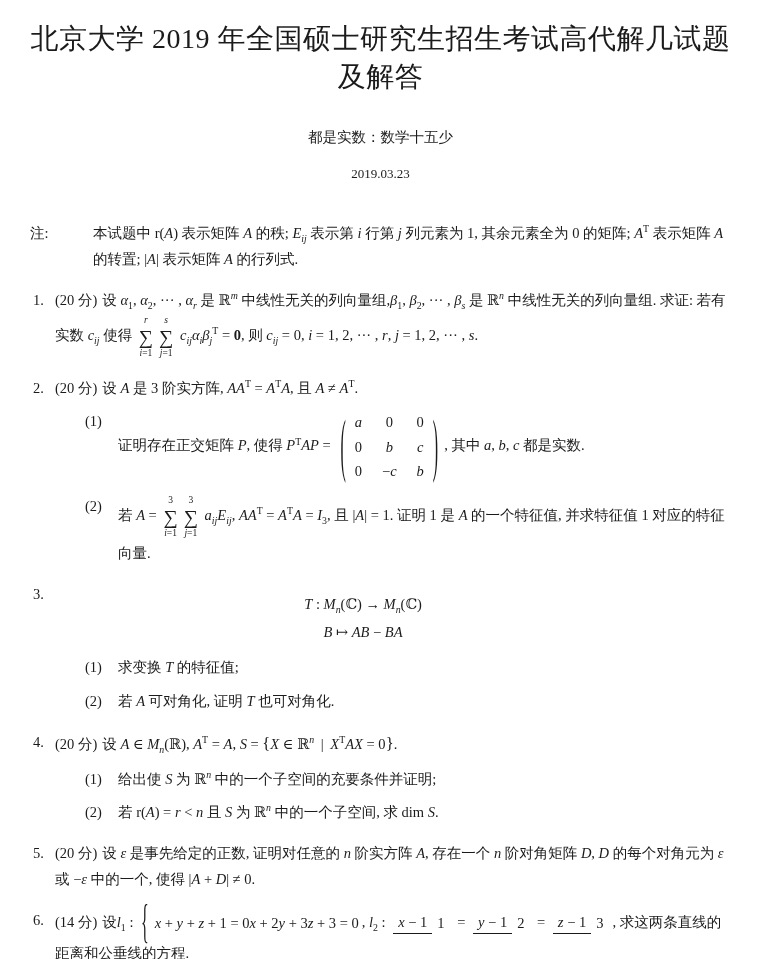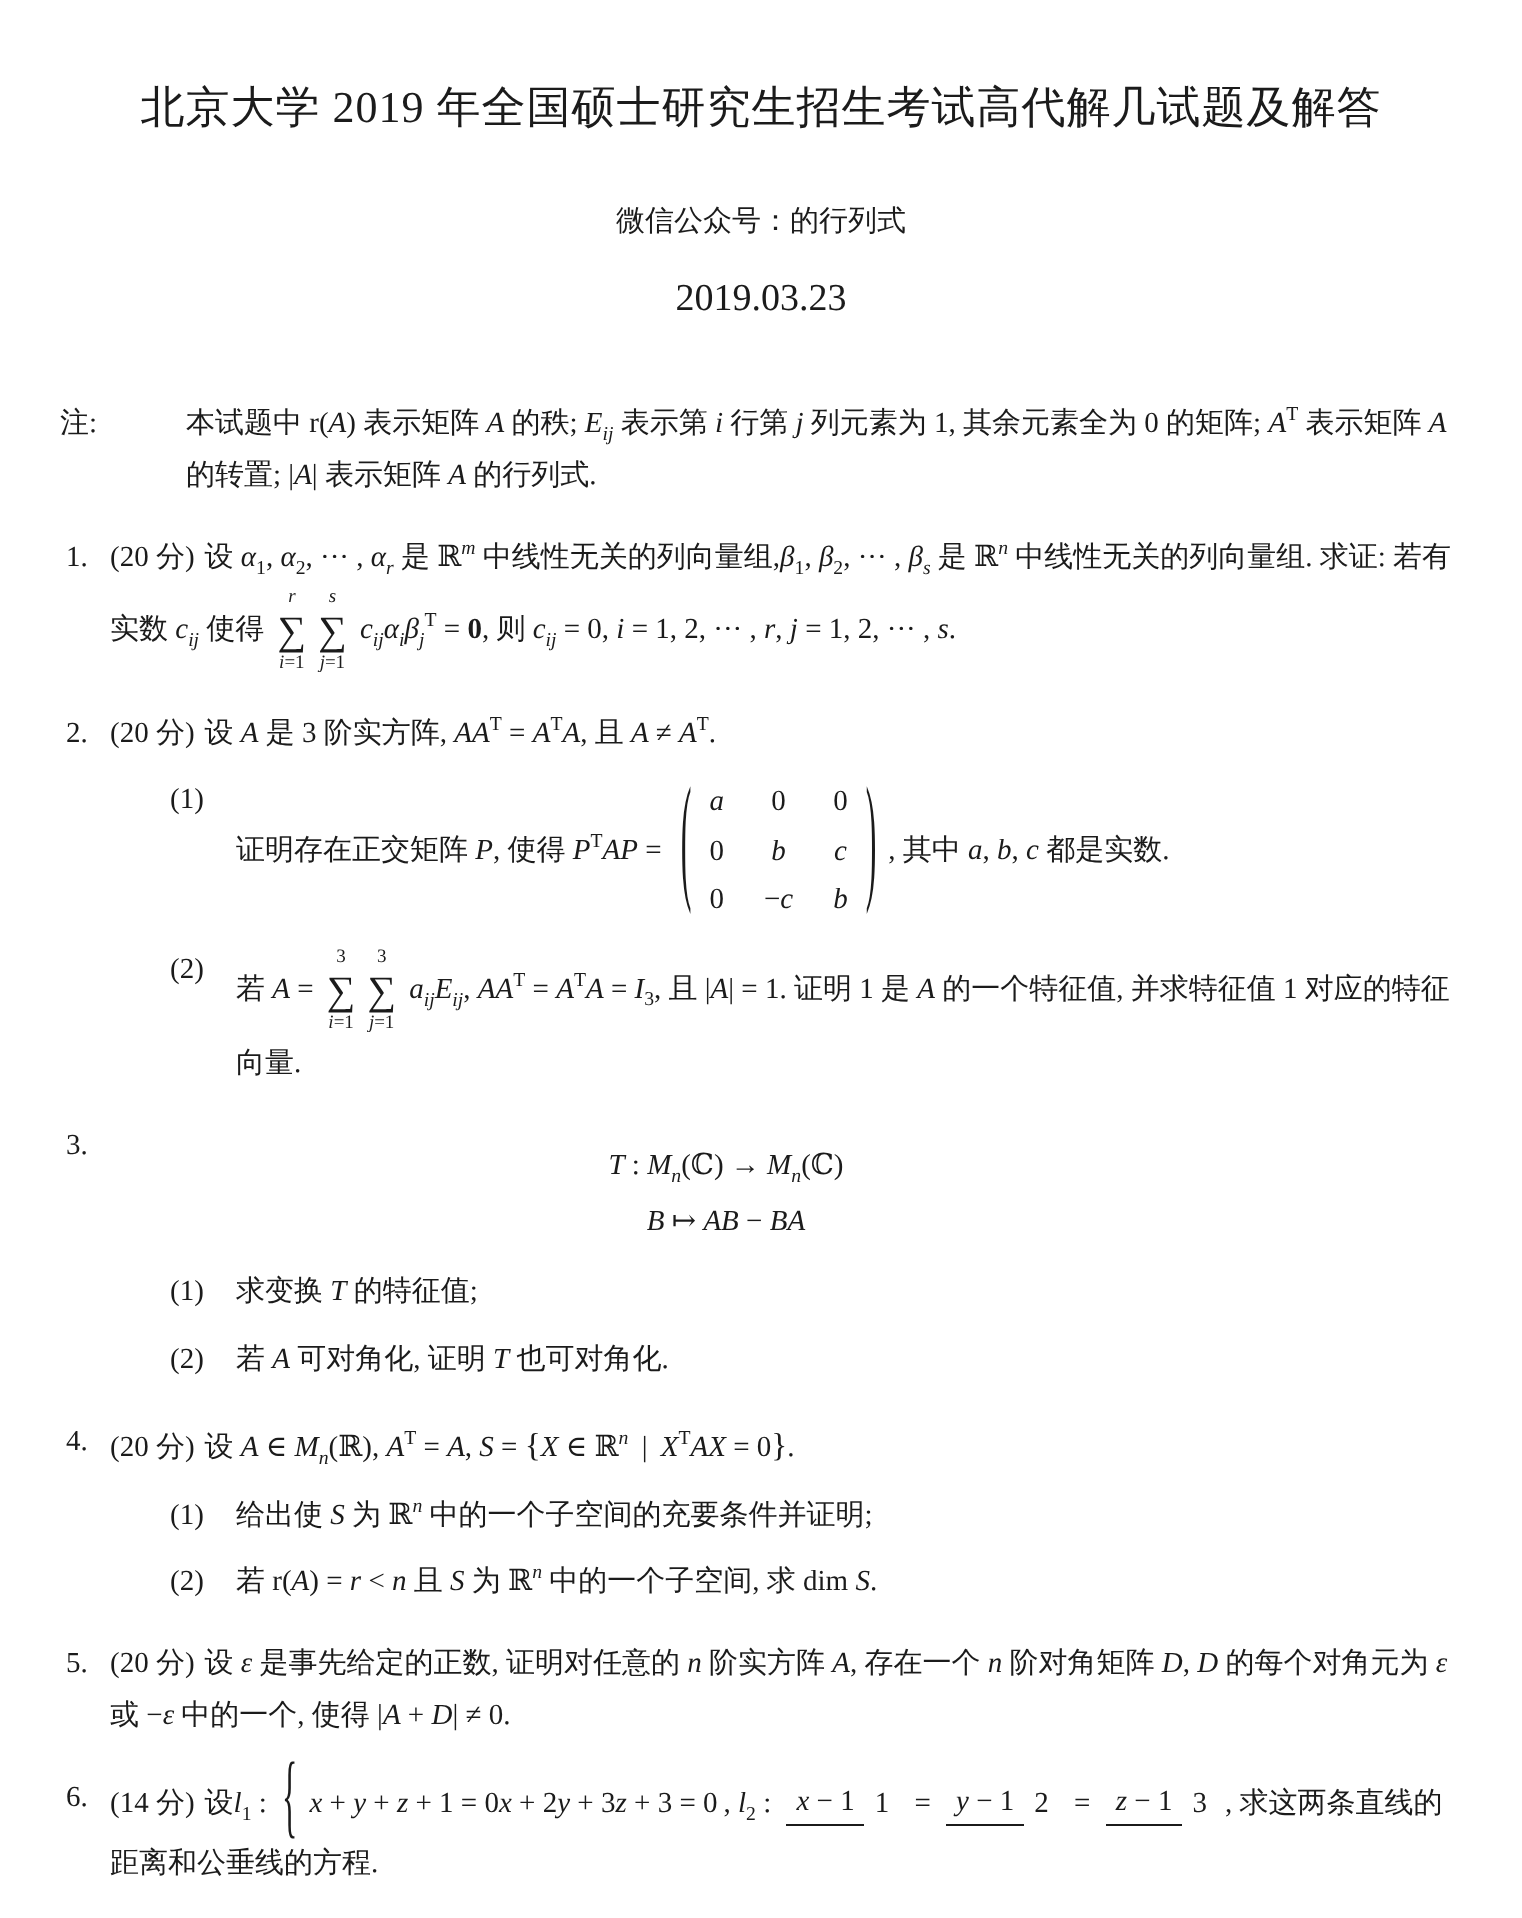--- a/index.html
+++ b/index.html
@@ -5,25 +5,25 @@
   * { margin:0; padding:0; box-sizing:border-box; }
   html,body { background:#ffffff; }
   .page {
     width:761px; min-height:959px; margin:0 auto;
     background:#ffffff; color:#1b1b1b;
     font-family:"Liberation Serif","DejaVu Serif",serif;
     font-size:14.5px;
     padding:20px 30px 36px 30px;
   }
   .title {
-    font-size:22px; font-weight:400; text-align:center;
-    margin-top:19px; letter-spacing:0.5px;
+    font-size:28px; font-weight:400; text-align:center;
+    margin-top:0; letter-spacing:0.5px;
   }
   .subtitle { text-align:center; margin-top:32px; font-size:14.5px; }
-  .date     { text-align:center; margin-top:19px; font-size:19px; }
+  .date     { text-align:center; margin-top:19px; font-size:13px; }
 
   .note { display:flex; margin-top:38px; line-height:1.8; }
   .note-label { flex:0 0 27px; }
   .note-body  { flex:1;margin-left:36px; }
 
   .problems { margin-top:6px; list-style:none; }
   .prob { display:flex; margin-top:15px; line-height:1.8; }
   .pnum { flex:0 0 25px; padding-left:3px; }
   .pbody { flex:1; }
   .points { margin-right:5px; }
@@ -73,21 +73,21 @@
 
   .big { font-size:1.15em; }
   .mid { padding:0 3px; }
 </style>
 </head>
 <body>
 
 <div class="page">
 
   <h1 class="title">北京大学 2019 年全国硕士研究生招生考试高代解几试题及解答</h1>
-  <div class="subtitle">微信公众号：的行列式</div>
+  <div class="subtitle">都是实数：数学十五少</div>
   <div class="date">2019.03.23</div>
 
   <div class="note">
     <span class="note-label">注:</span>
     <span class="note-body">本试题中 r(<i>A</i>) 表示矩阵 <i>A</i> 的秩; <i>E<sub>ij</sub></i> 表示第 <i>i</i> 行第 <i>j</i> 列元素为 1, 其余元素全为 0 的矩阵; <i>A</i><sup>T</sup> 表示矩阵 <i>A</i> 的转置; |<i>A</i>| 表示矩阵 <i>A</i> 的行列式.</span>
   </div>
 
   <div class="problems">
 
     <div class="prob">

